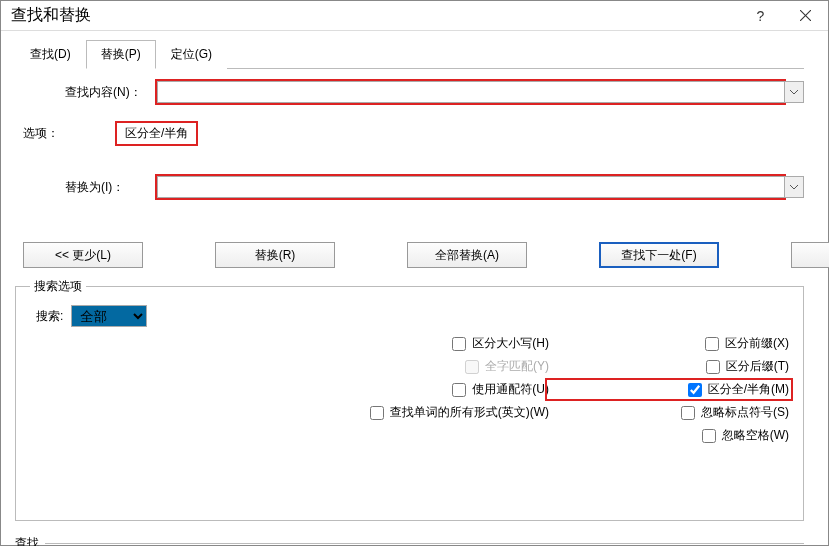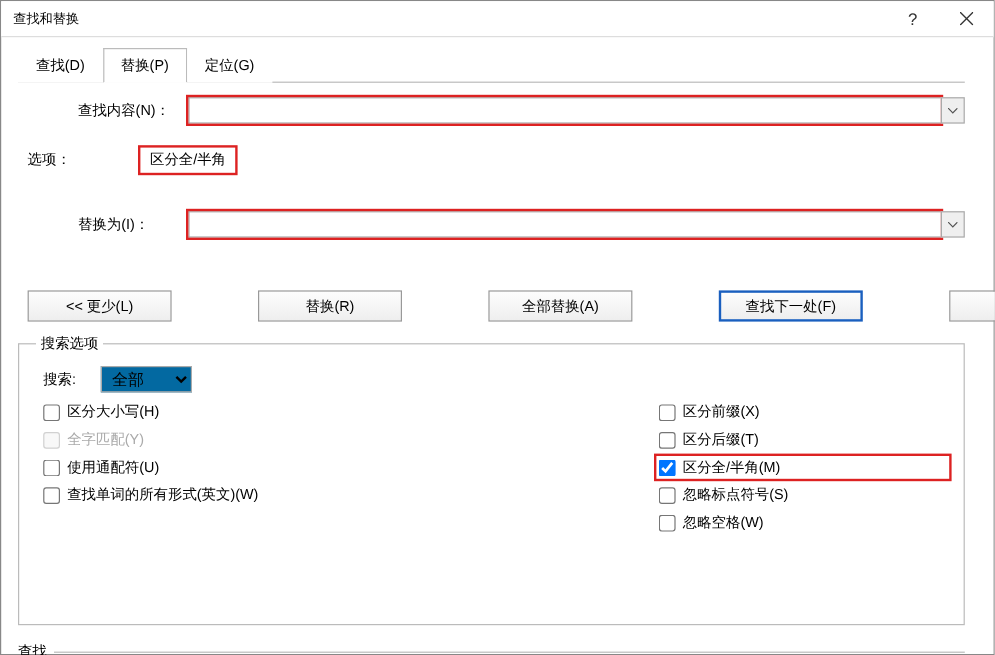--- a/index.html
+++ b/index.html
@@ -10,21 +10,21 @@
   width: 829px;
   height: 546px;
   overflow: hidden;
   color: #000;
 }
 .window { width: 829px; height: 546px; border: 1px solid #888; background: #fff; position: relative; }
 .titlebar {
   height: 30px; display: flex; align-items: center; justify-content: space-between;
   padding: 0 0 0 10px; border-bottom: 1px solid #ddd; background: #fff;
 }
-.titlebar .title { font-size: 11px; }
+.titlebar .title { font-size: 16px; }
 .titlebar .controls { display: flex; align-items: center; }
 .titlebar .ctrl { width: 45px; height: 30px; display: flex; align-items: center; justify-content: center; font-size: 14px; cursor: pointer; color: #333; }
 .titlebar .ctrl.help { font-size: 14px; }
 .body { padding: 8px 24px 16px 14px; }
 .tabs { display: flex; border-bottom: 1px solid #bbb; margin-bottom: 12px; }
 .tab {
   padding: 5px 14px; border: 1px solid transparent; border-bottom: none; cursor: pointer;
   position: relative; top: 1px; background: #fff;
 }
 .tab.active { border-color: #bbb; border-bottom: 1px solid #fff; }
@@ -47,27 +47,27 @@
 .btn {
   height: 26px; padding: 0 16px; border: 1px solid #999; background: linear-gradient(#fdfdfd,#eee);
   cursor: pointer; font-size: 12px; display: inline-flex; align-items: center; justify-content: center;
 }
 .btn.wide { min-width: 120px; }
 .btn.primary { border: 2px solid #1a5fbf; }
 fieldset.search-options {
   border: 1px solid #bbb; padding: 10px 14px 70px 14px; margin-top: 4px;
 }
 fieldset.search-options legend { padding: 0 4px; }
-.so-row { display: flex; align-items: center; margin-bottom: 8px; gap: 13px; }
+.so-row { display: flex; align-items: center; margin-bottom: 8px; }
 .so-row .so-label { margin-right: 8px; padding-left: 6px; }
 select.so-select { height: 22px; border: 1px solid #aaa; background: #0369a1; padding: 0 4px; min-width: 76px; }
 .cols { display: flex; }
 .coll { flex: 1; padding-left: 6px; }
 .colr { width: 240px; }
-.chk { display: flex; align-items: center; margin-bottom: 6px; }
+.chk { display: flex; align-items: center; margin-bottom: 6px; justify-content: flex-end; }
 .chk input { margin-right: 6px; width: 14px; height: 14px; }
 .chk.disabled { color: #aaa; }
 .colr .hl { border: 2px solid #d22; padding: 1px 2px; margin: -3px -4px 3px -4px; }
 fieldset.findgrp {
   border: none; border-top: 1px solid #bbb; margin-top: 14px; padding-top: 12px;
 }
 fieldset.findgrp legend { padding: 0 6px 0 0; margin-left: 0; }
 </style>
 </head>
 <body>

